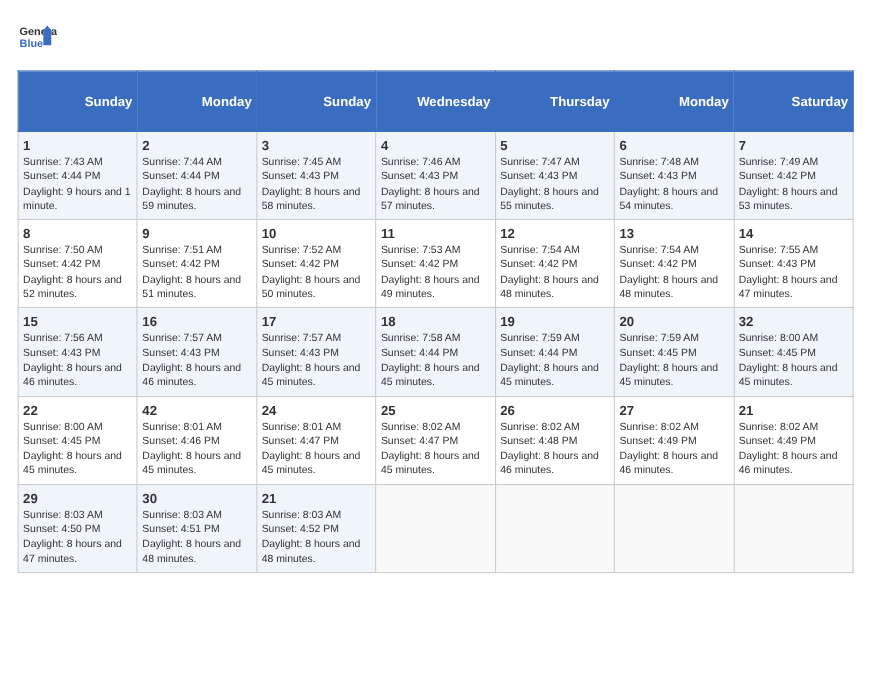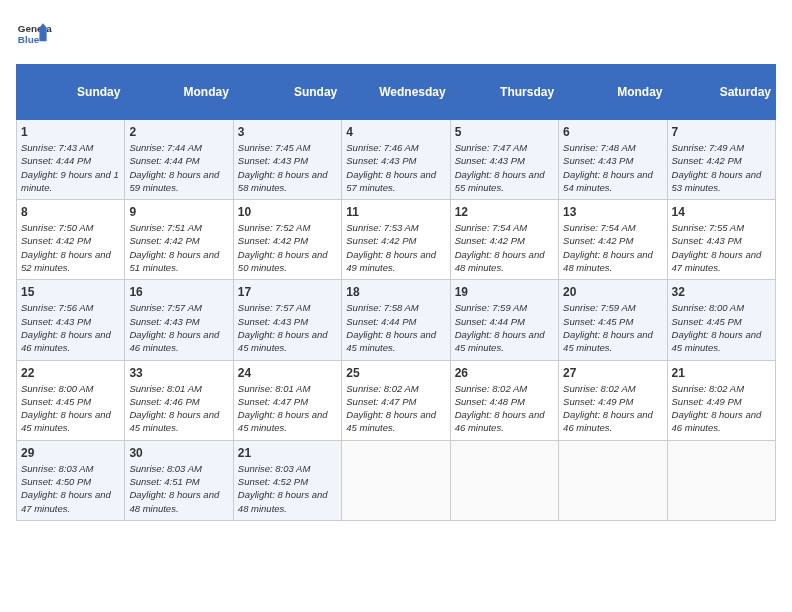--- a/index.html
+++ b/index.html
@@ -68,21 +68,20 @@
     .day-num {
       font-size: 12px;
       font-weight: bold;
       display: block;
       margin-bottom: 2px;
     }
     .day-detail {
       font-size: 9.5px;
       line-height: 1.4;
       color: #333;
-      font-style: italic;
     }
     .empty-cell {
       background: #f9f9f9;
     }
   </style>
 </head>
 <body>
 
 <div class="header">
   <div class="logo">
@@ -288,21 +287,21 @@
       <tr>
         <td>
         <span class="day-num">22</span>
         <div class="day-detail">
           Sunrise: 8:00 AM<br>
           Sunset: 4:45 PM<br>
           Daylight: 8 hours and 45 minutes.
         </div>
       </td>
         <td>
-        <span class="day-num">33</span>
+        <span class="day-num">42</span>
         <div class="day-detail">
           Sunrise: 8:01 AM<br>
           Sunset: 4:46 PM<br>
           Daylight: 8 hours and 45 minutes.
         </div>
       </td>
         <td>
         <span class="day-num">24</span>
         <div class="day-detail">
           Sunrise: 8:01 AM<br>

